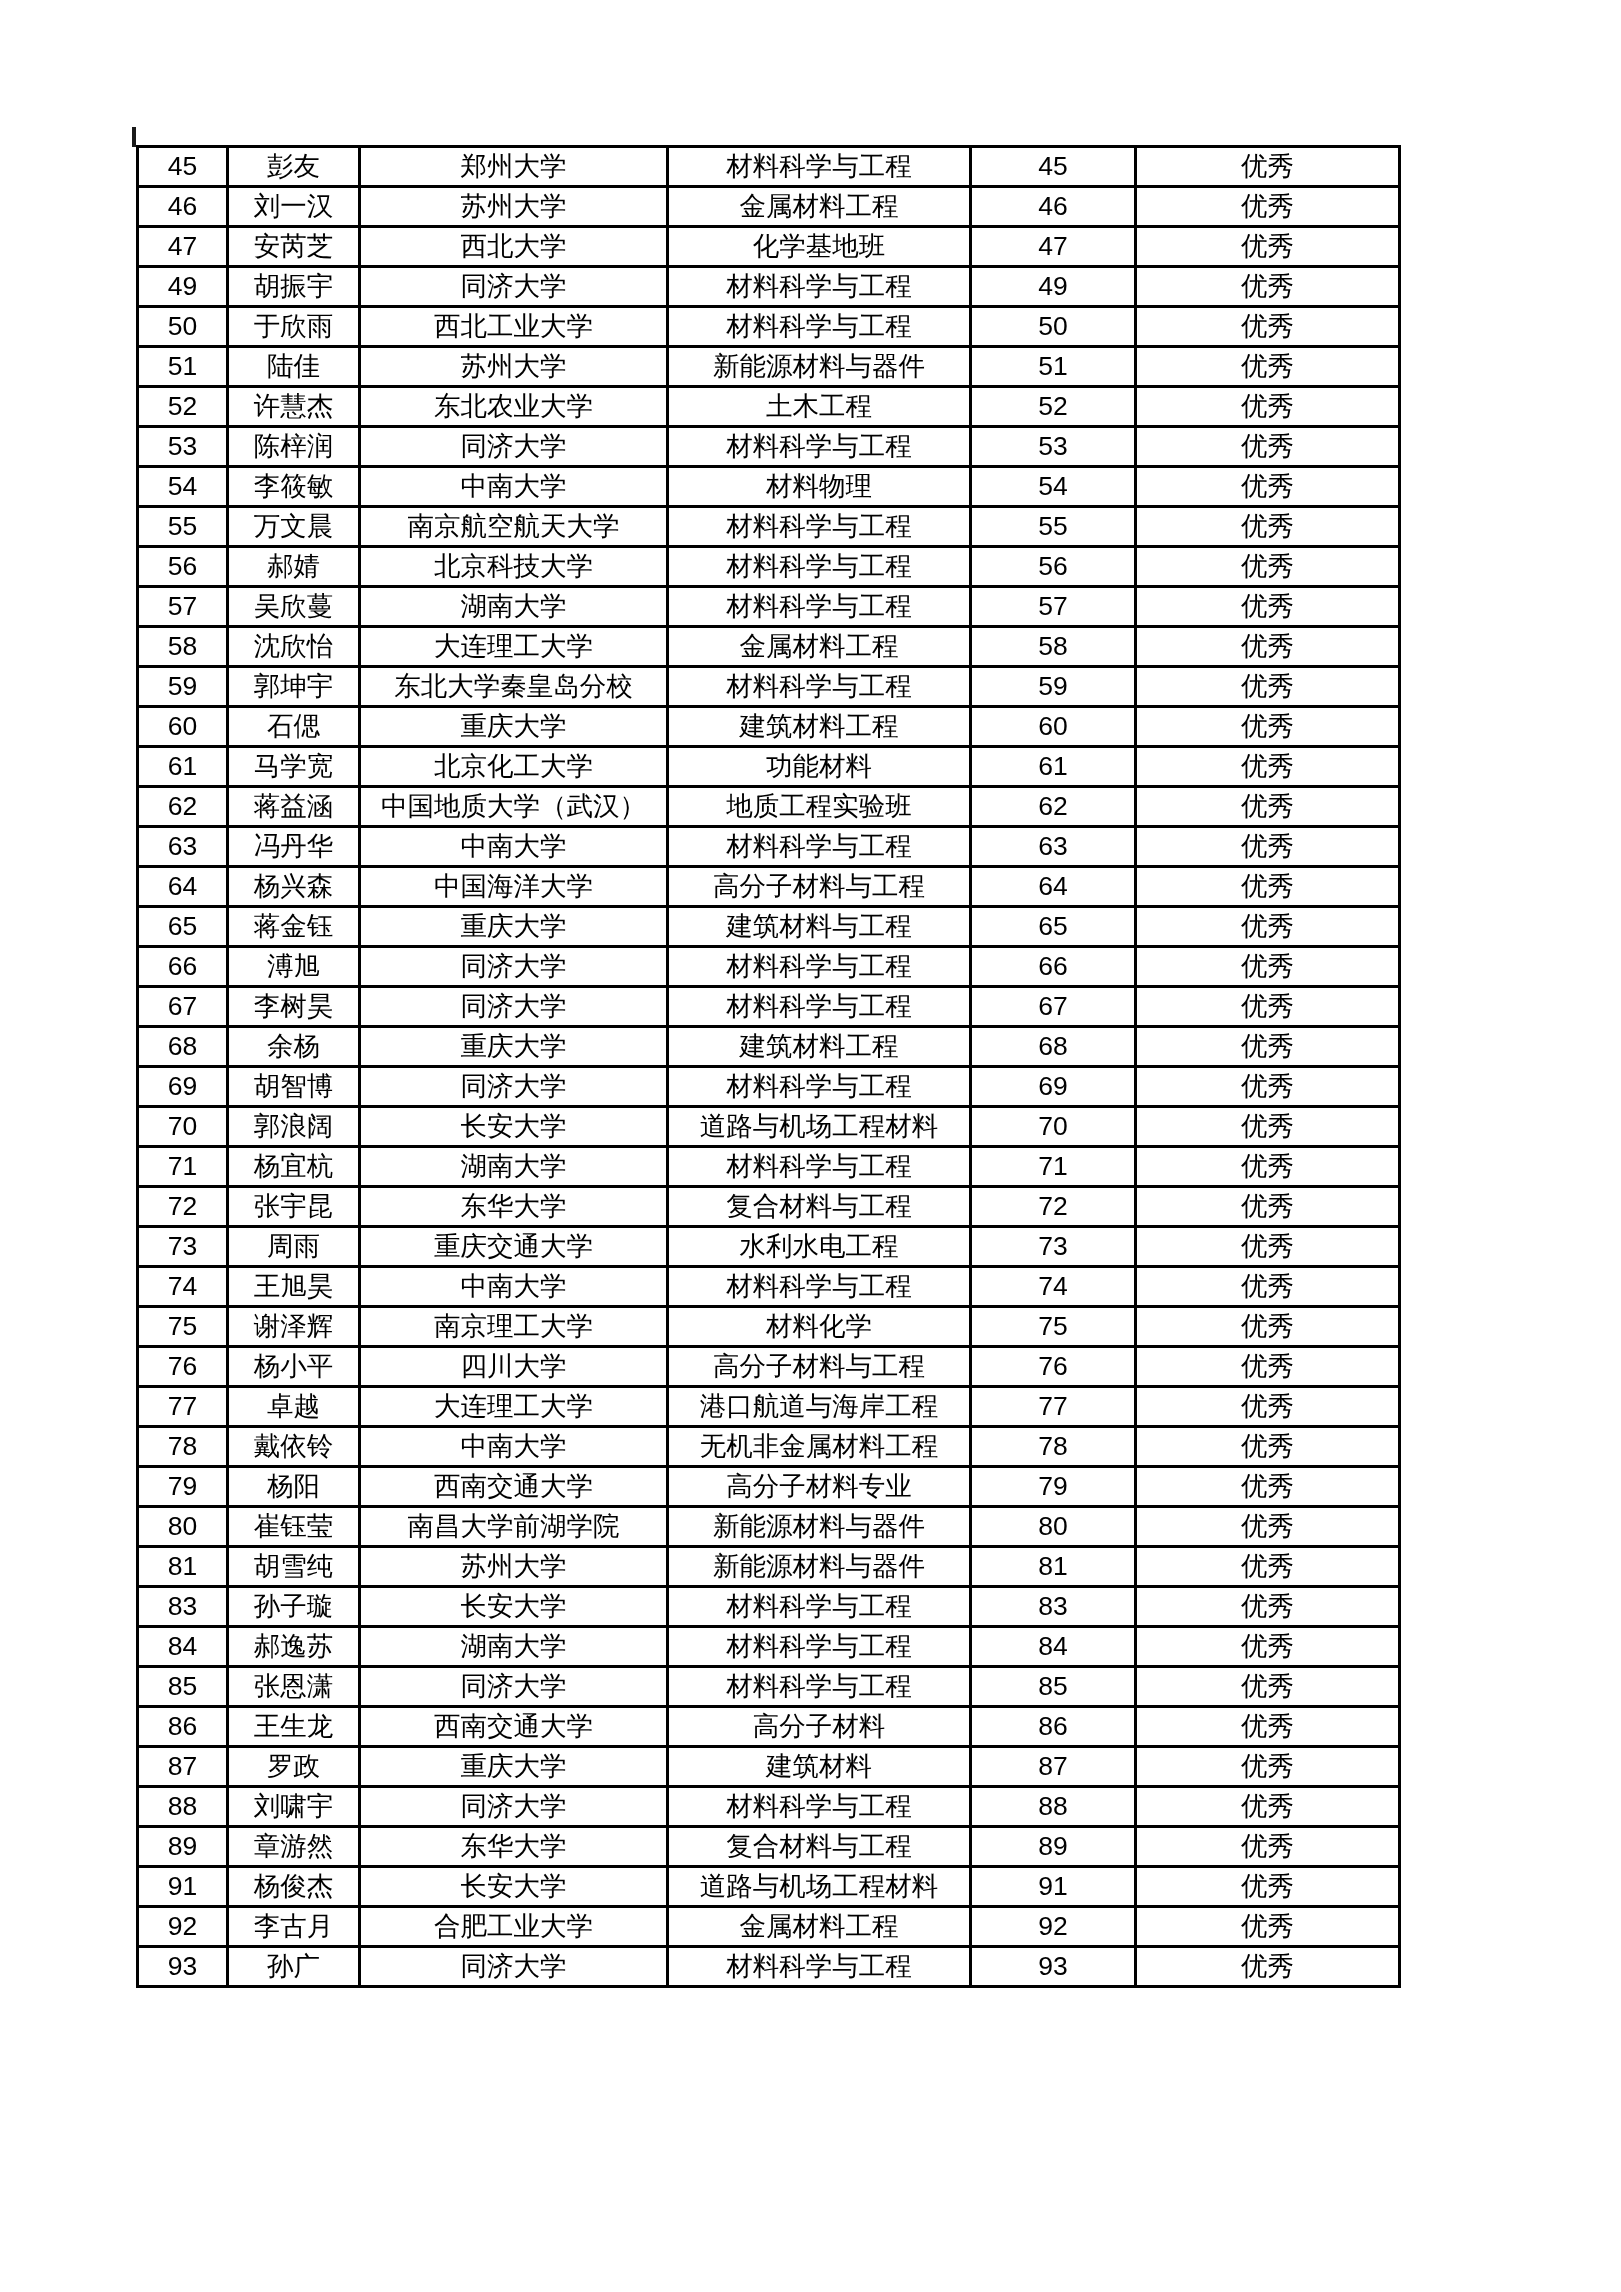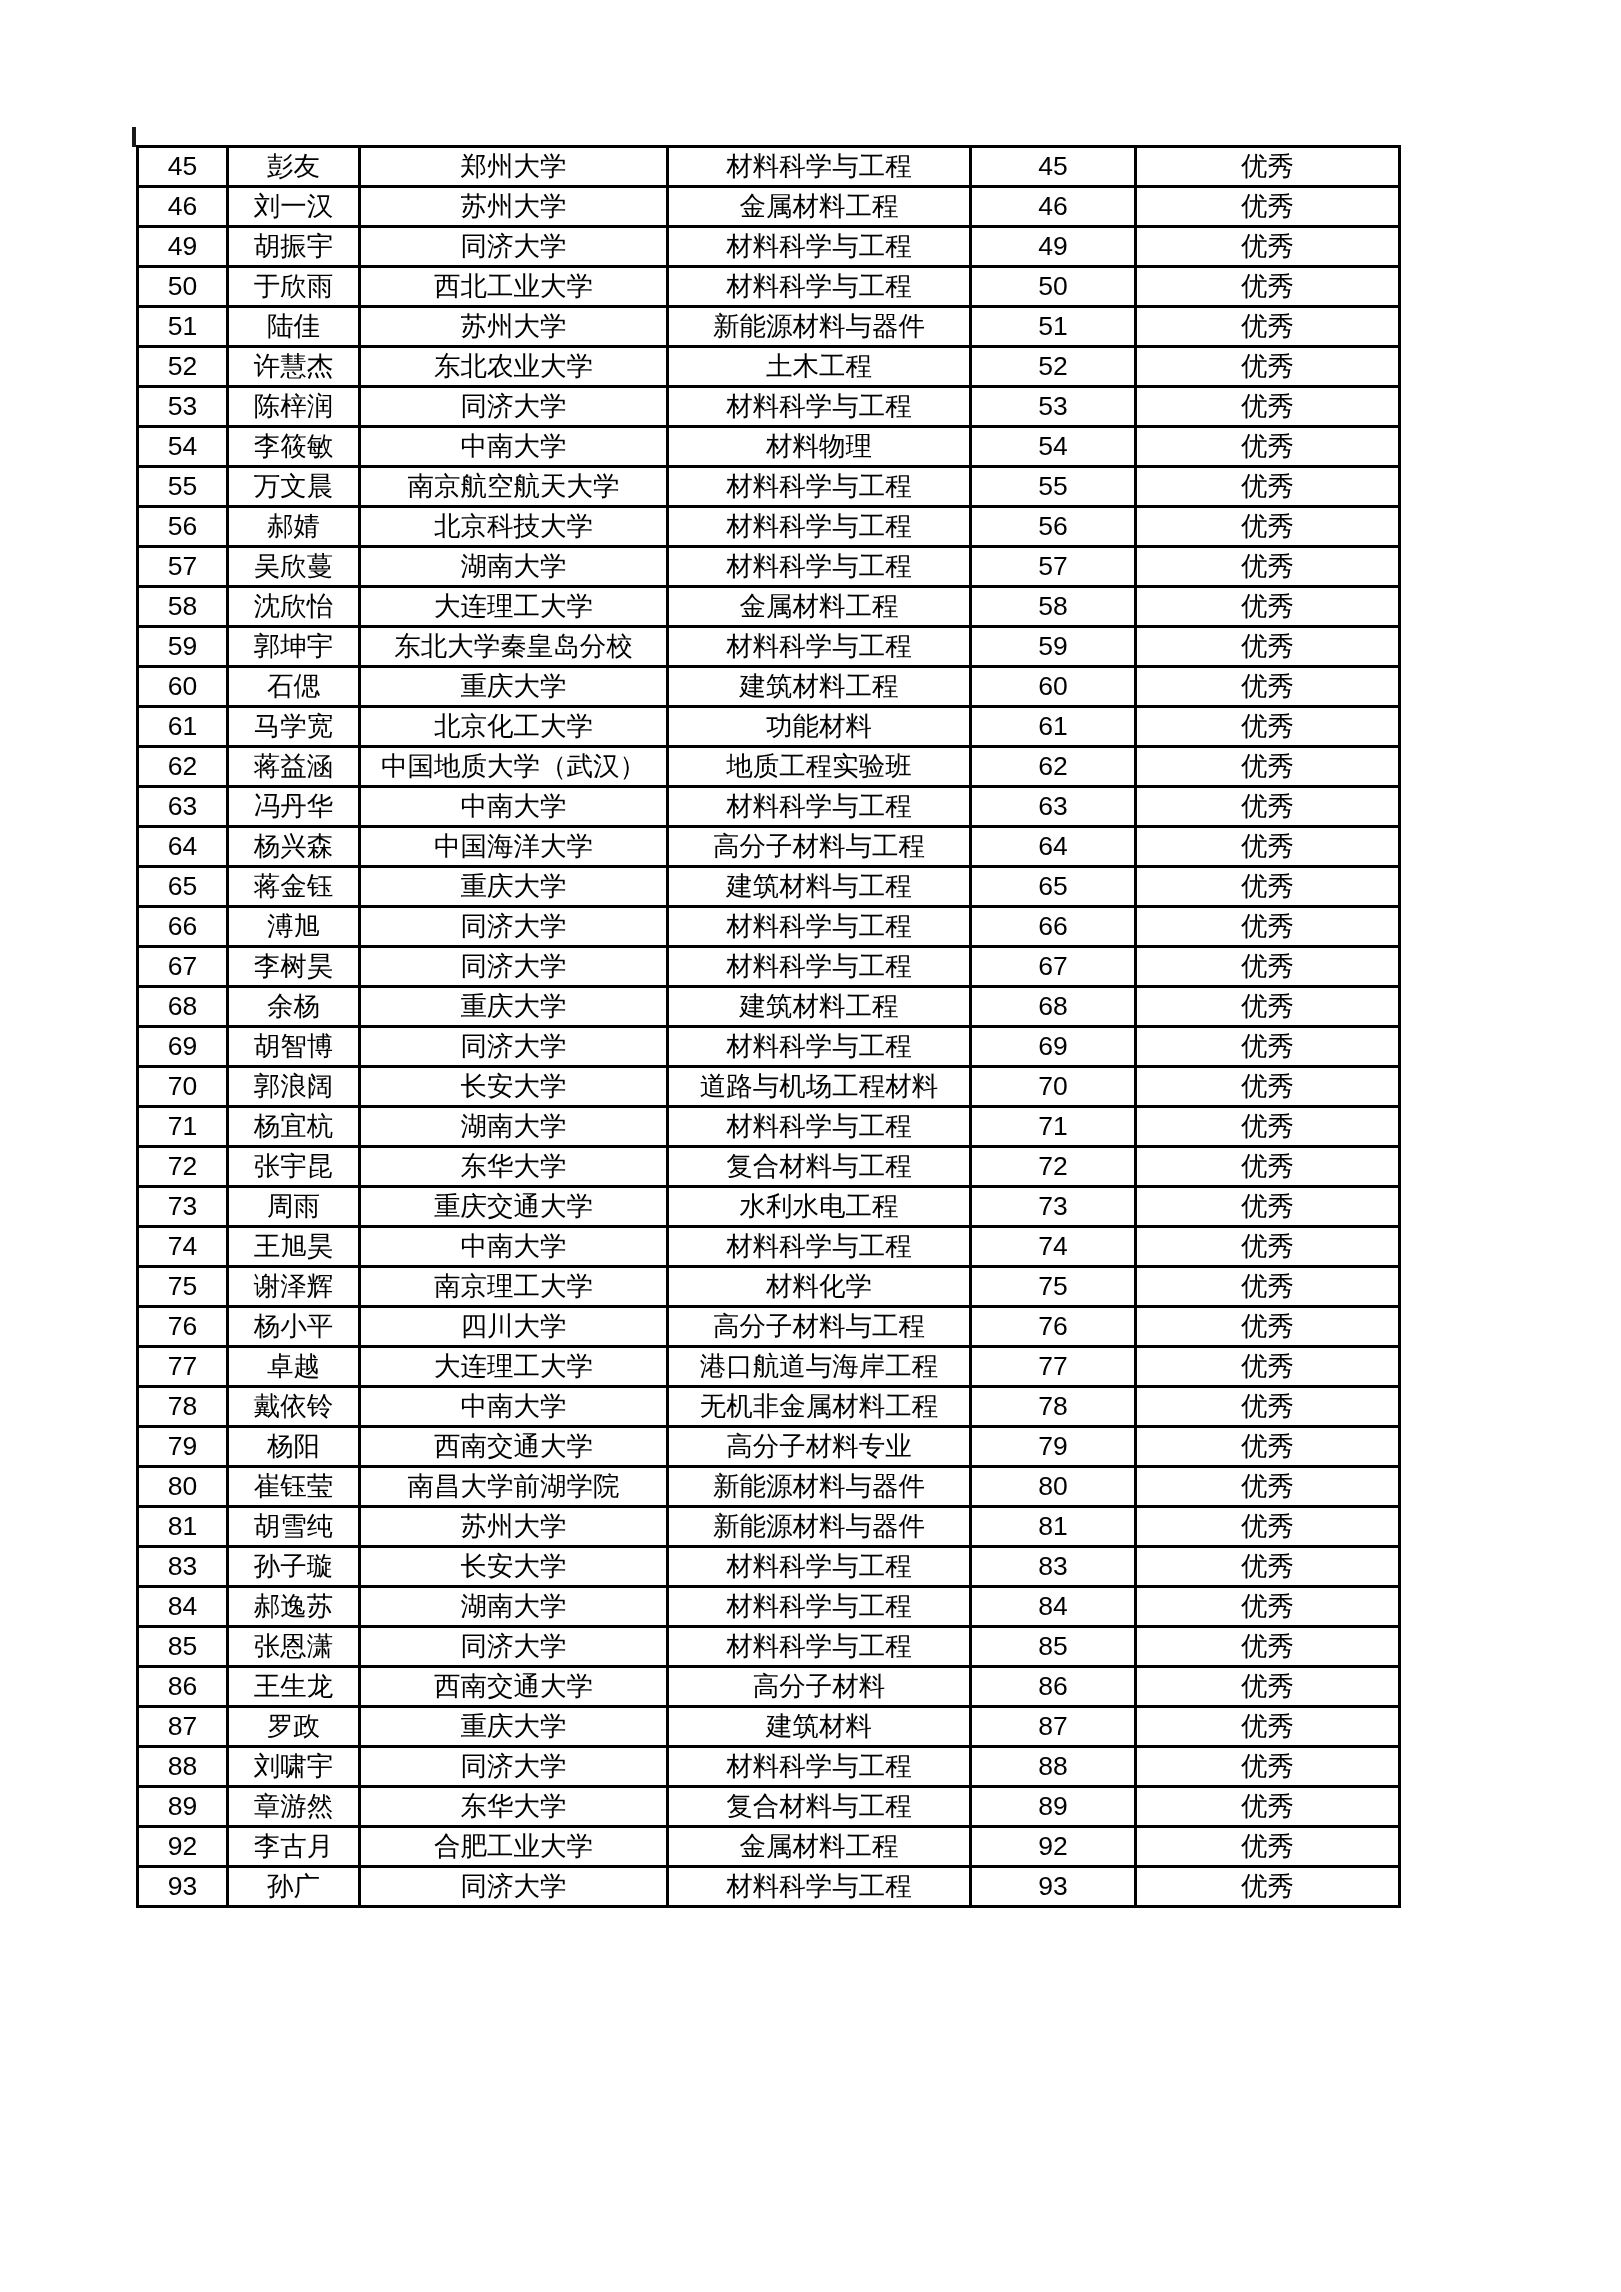--- a/index.html
+++ b/index.html
@@ -79,20 +79,28 @@
         </tr>
         <tr>
           <td>46</td>
           <td>刘一汉</td>
           <td>苏州大学</td>
           <td>金属材料工程</td>
           <td>46</td>
           <td>优秀</td>
         </tr>
         <tr>
+          <td>47</td>
+          <td>安芮芝</td>
+          <td>西北大学</td>
+          <td>化学基地班</td>
+          <td>47</td>
+          <td>优秀</td>
+        </tr>
+        <tr>
           <td>49</td>
           <td>胡振宇</td>
           <td>同济大学</td>
           <td>材料科学与工程</td>
           <td>49</td>
           <td>优秀</td>
         </tr>
         <tr>
           <td>50</td>
           <td>于欣雨</td>
@@ -396,20 +404,28 @@
           <td>材料科学与工程</td>
           <td>88</td>
           <td>优秀</td>
         </tr>
         <tr>
           <td>89</td>
           <td>章游然</td>
           <td>东华大学</td>
           <td>复合材料与工程</td>
           <td>89</td>
+          <td>优秀</td>
+        </tr>
+        <tr>
+          <td>91</td>
+          <td>杨俊杰</td>
+          <td>长安大学</td>
+          <td>道路与机场工程材料</td>
+          <td>91</td>
           <td>优秀</td>
         </tr>
         <tr>
           <td>92</td>
           <td>李古月</td>
           <td>合肥工业大学</td>
           <td>金属材料工程</td>
           <td>92</td>
           <td>优秀</td>
         </tr>

